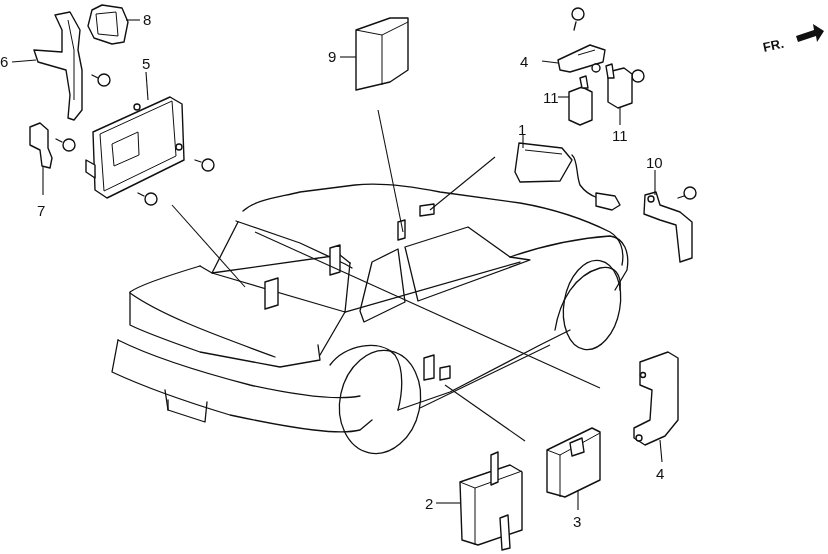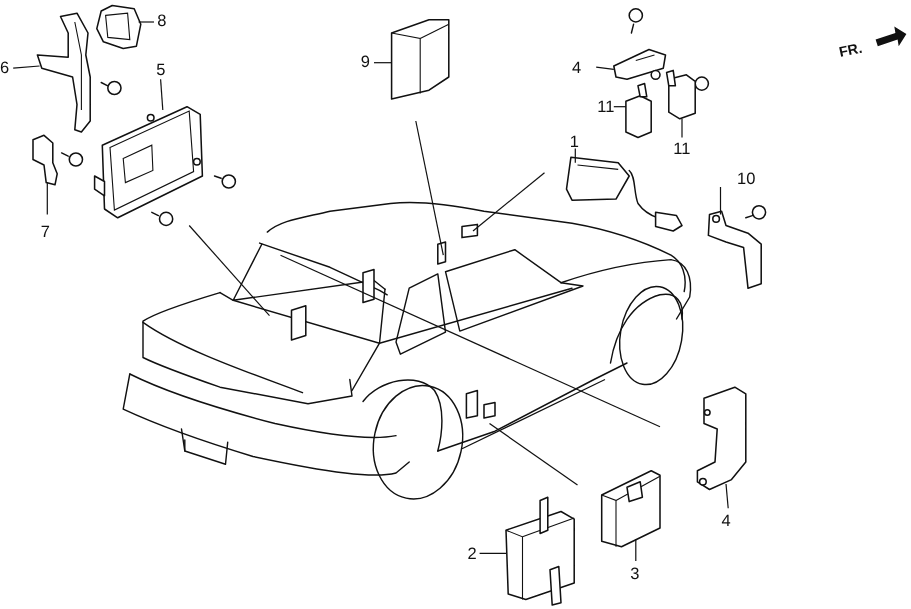--- a/index.html
+++ b/index.html
@@ -202,20 +202,20 @@
 
 <span class="callout" style="left:0px;top:54px;">6</span>
 <span class="callout" style="left:143px;top:12px;">8</span>
 <span class="callout" style="left:142px;top:56px;">5</span>
 <span class="callout" style="left:37px;top:203px;">7</span>
 <span class="callout" style="left:328px;top:49px;">9</span>
 <span class="callout" style="left:520px;top:54px;">4</span>
 <span class="callout" style="left:543px;top:90px;">11</span>
 <span class="callout" style="left:612px;top:128px;">11</span>
 <span class="callout" style="left:518px;top:122px;">1</span>
-<span class="callout" style="left:670px;top:155px;">10</span>
+<span class="callout" style="left:646px;top:155px;">10</span>
 <span class="callout" style="left:656px;top:466px;">4</span>
 <span class="callout" style="left:573px;top:514px;">3</span>
 <span class="callout" style="left:425px;top:496px;">2</span>
 
 <span class="fr" style="left:763px;top:40px;">FR.</span>
 
 </div>
 
 </body></html>

